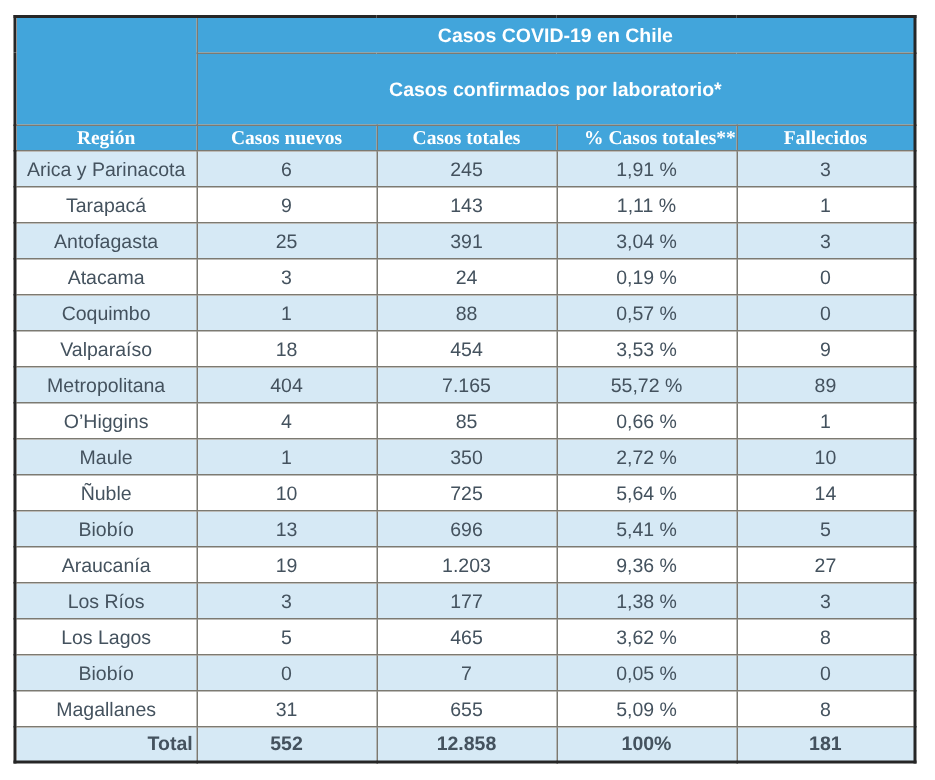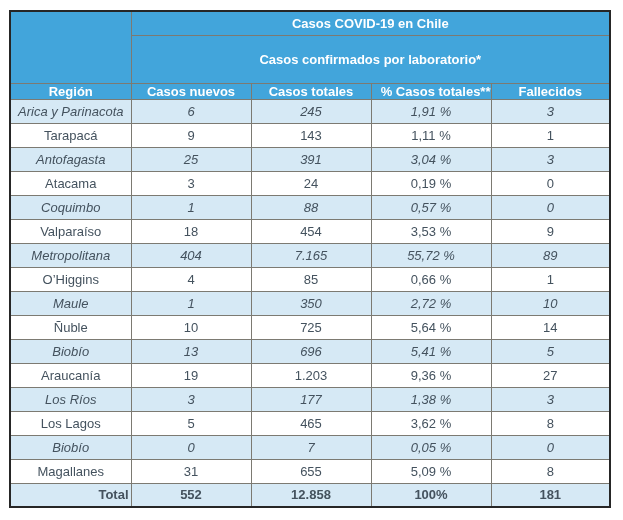--- a/index.html
+++ b/index.html
@@ -39,24 +39,24 @@
   }
   .covid-table thead th {
     background: var(--header-blue);
     color: var(--header-text);
     font-weight: bold;
     font-size: 13px;
   }
   .corner-cell { background: var(--header-blue); }
   .row-title   { height: 24px; }
   .row-subtitle{ height: 48px; }
-  .row-colhead { height: 14px; }
+  .row-colhead { height: 14px; font-family: Liberation Serif, serif; }
   .row-colhead th.left-align { text-align: right; padding-left: 2px; }
   tbody tr { height: 24px; background: var(--row-white); }
-  tbody tr.alt { background: var(--row-alt); font-style: italic; }
+  tbody tr.alt { background: var(--row-alt); }
   tbody tr.total-row {
     background: var(--row-alt);
     font-weight: bold;
     border-radius: 10px;
   }
   tbody tr.total-row td.region-cell {
     text-align: right;
     padding-right: 2px;
   }
 </style>

